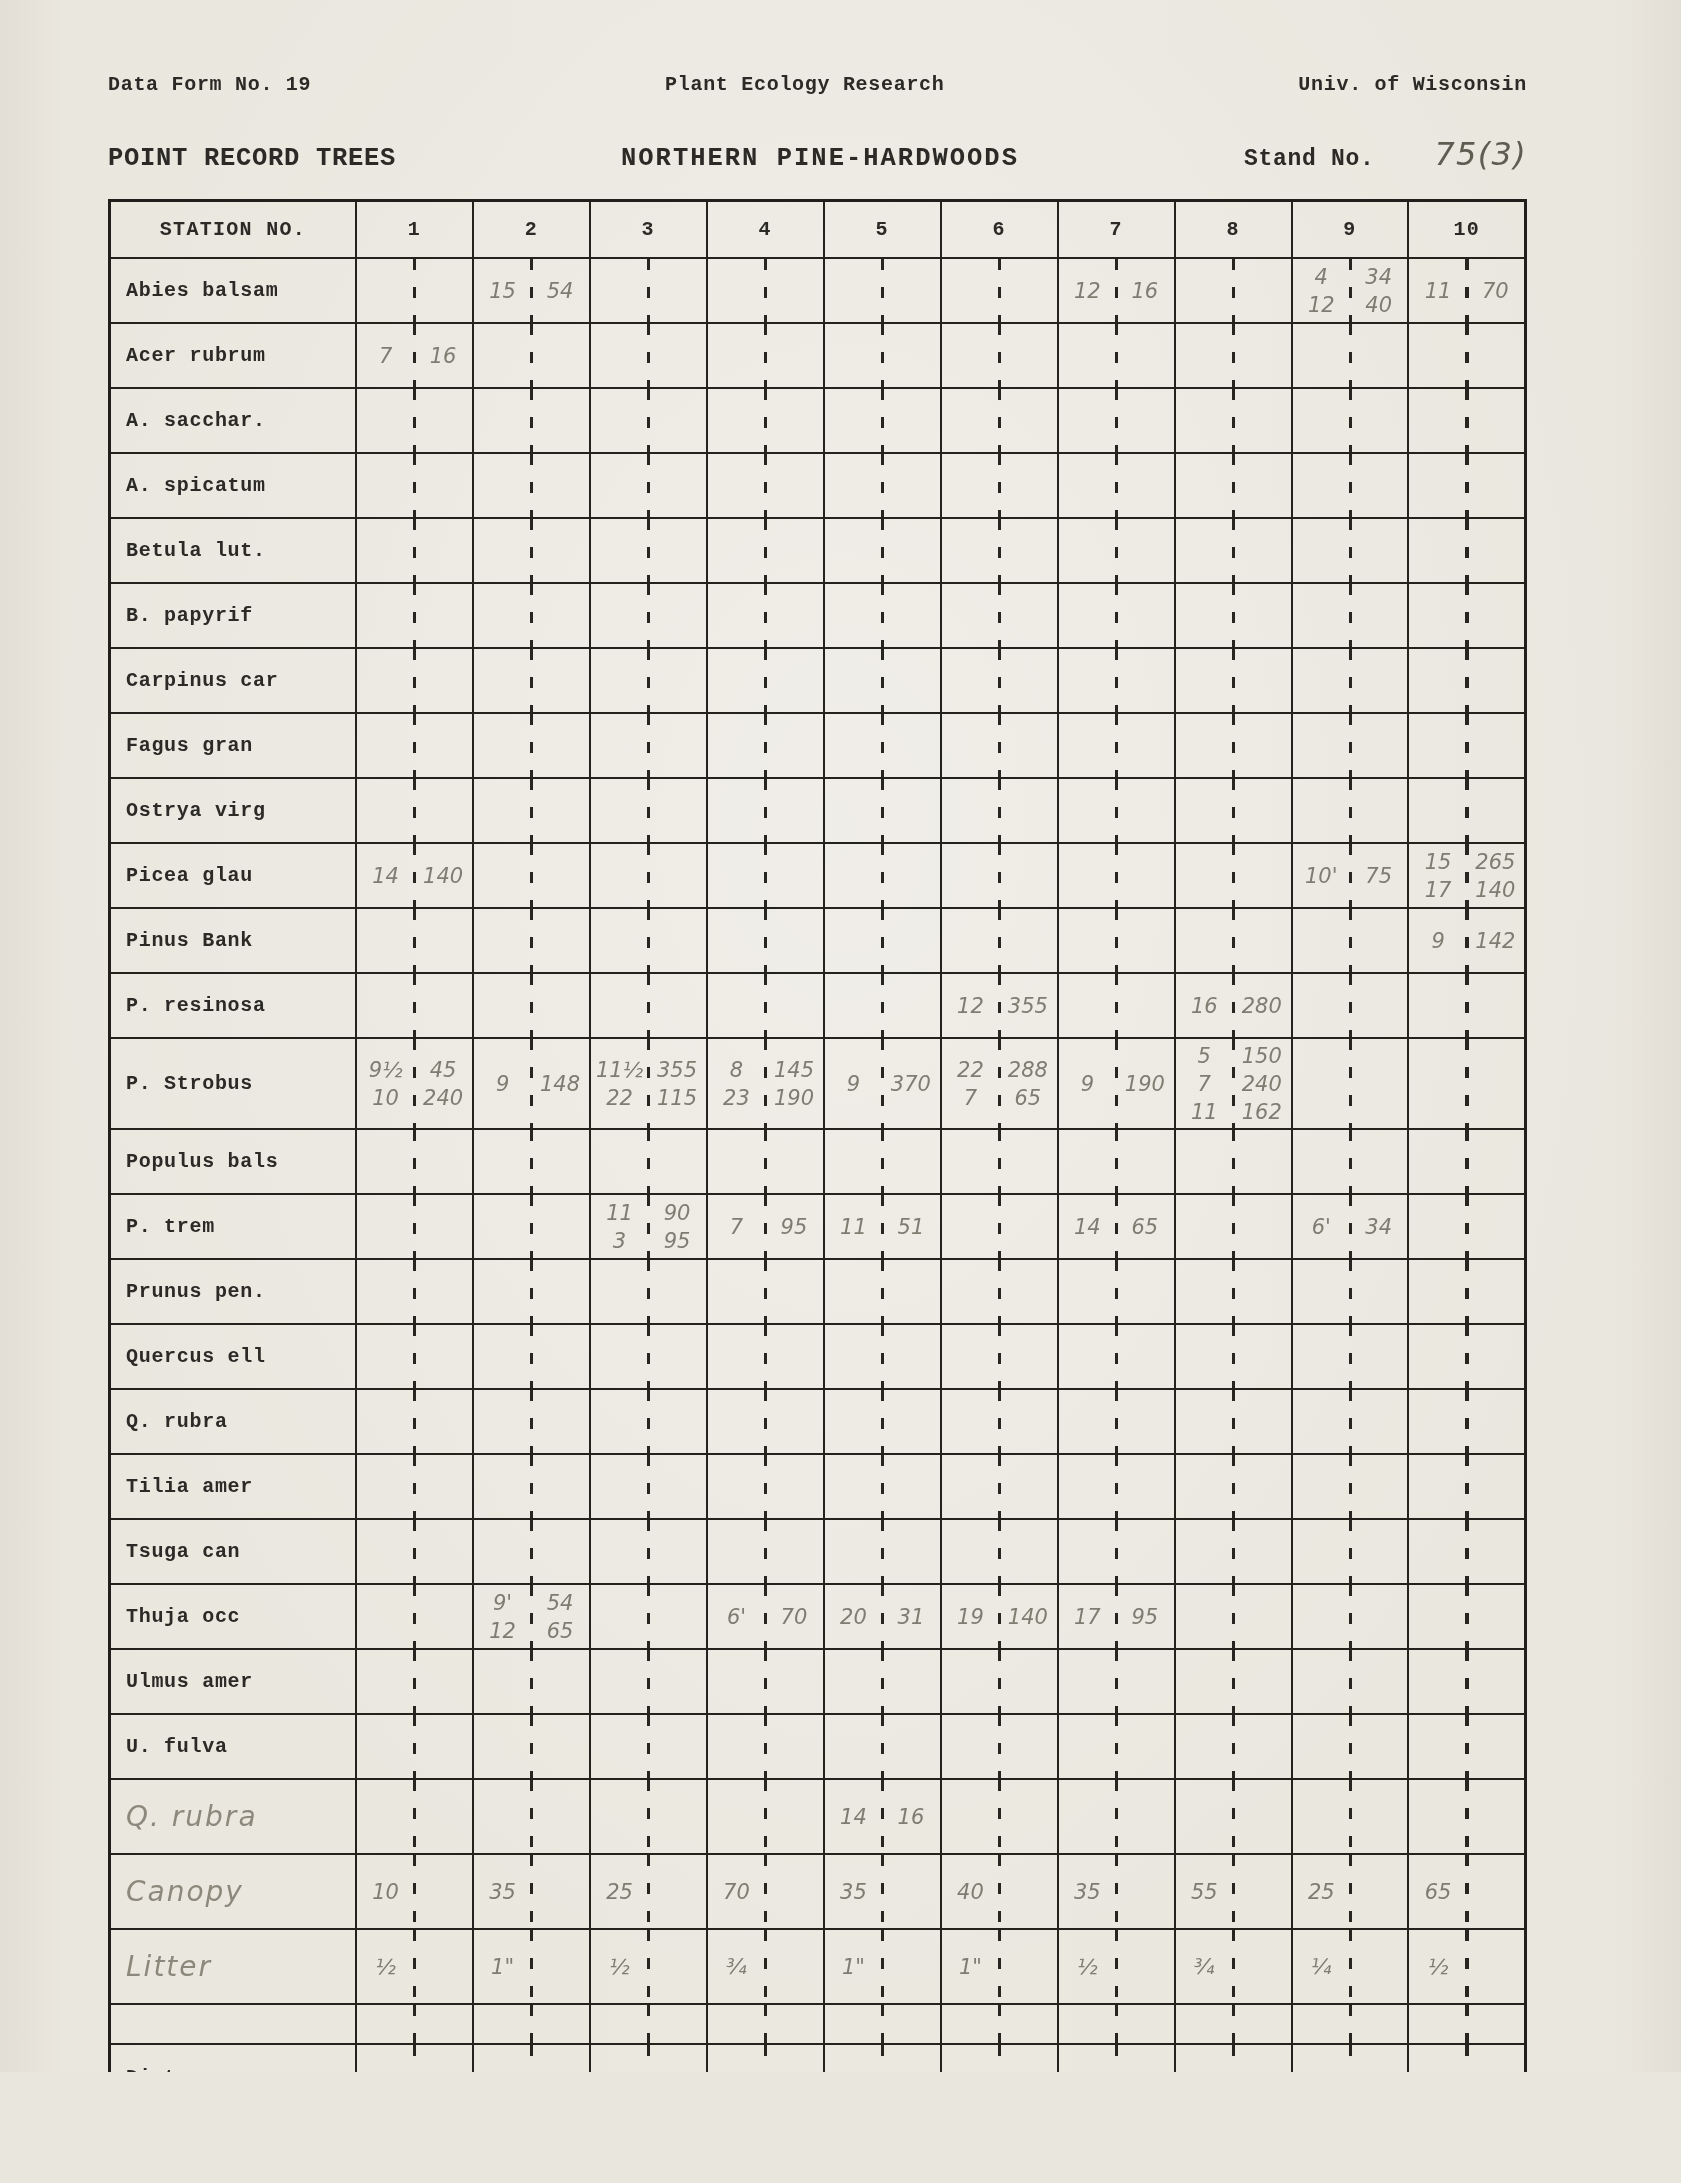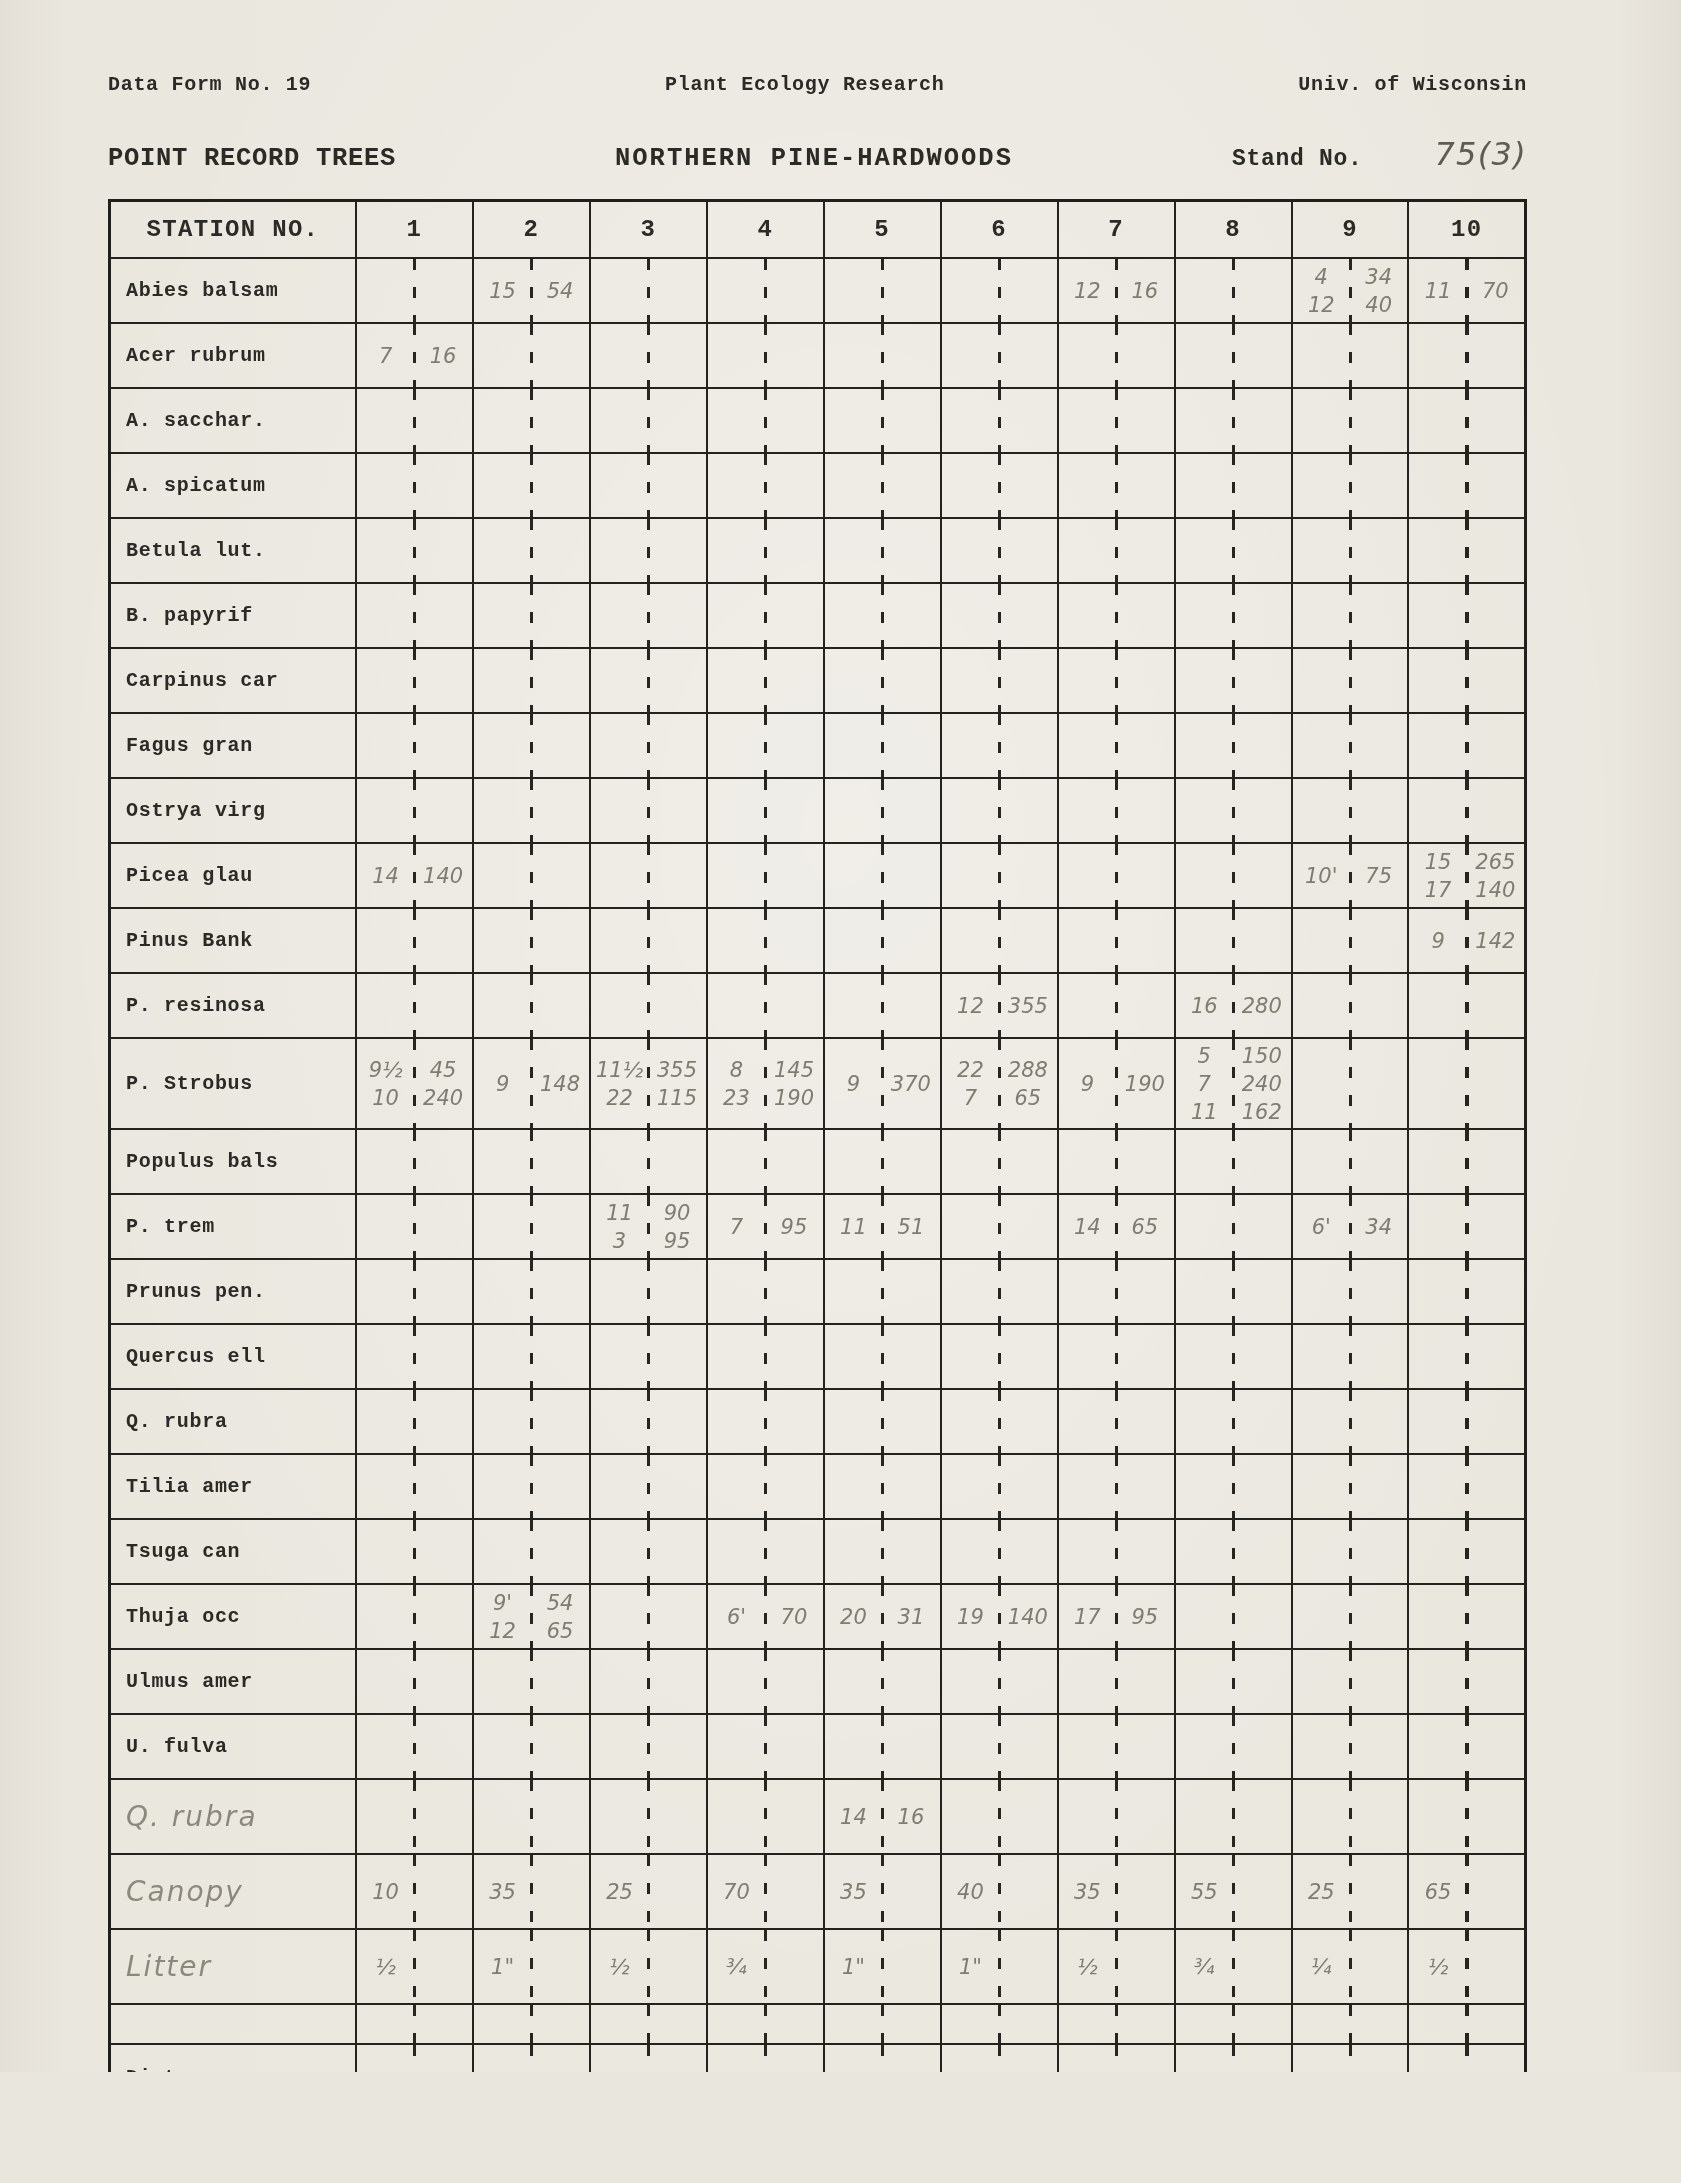--- a/index.html
+++ b/index.html
@@ -27,40 +27,40 @@
   .head-line{
     display:flex; justify-content:space-between; align-items:baseline;
     font-size:20px; letter-spacing:0.7px;
   }
   .title-line{
     display:flex; justify-content:space-between; align-items:baseline;
     margin-top:39px;
     font-size:25.5px; letter-spacing:0.7px;
   }
   .title-line .sub{ letter-spacing:2px; }
-  .stand-group{ display:flex; align-items:baseline; gap:28px; font-size:23px; }
+  .stand-group{ display:flex; align-items:baseline; gap:16px; font-size:23px; }
   .stand-value{
     font-size:32px; font-weight:normal; font-style:italic;
     color:#5f5c52; letter-spacing:1.3px;margin-left:44px;
   }
   
   table{
     margin-top:25.5px;
     width:100%;
     border-collapse:collapse;
     table-layout:fixed;
     border:3.4px solid #201f1b;
   }
   th,td{
     border:2px solid #23221d;
     vertical-align:middle;
     overflow:hidden;
   }
   thead tr{ height:58px; }
-  th{ font-size:24px; font-weight:bold; color:#2b2a26; text-align:center; letter-spacing:1.3px; }
+  th{ font-size:20px; font-weight:bold; color:#2b2a26; text-align:center; letter-spacing:1.3px; }
   col.label-col{ width:17.4%; }
   col.station-col{ width:8.26%; }
   tbody tr{ height:65px; }
   tbody tr.hand-row{ height:75px; }
   tbody tr.empty-row{ height:40px; }
   tbody tr.distance-row{ height:66px; }
   td.label-cell{
     font-size:20px; font-weight:bold; color:#2b2a26;
     padding-left:15px; letter-spacing:0.7px;
     white-space:nowrap;

